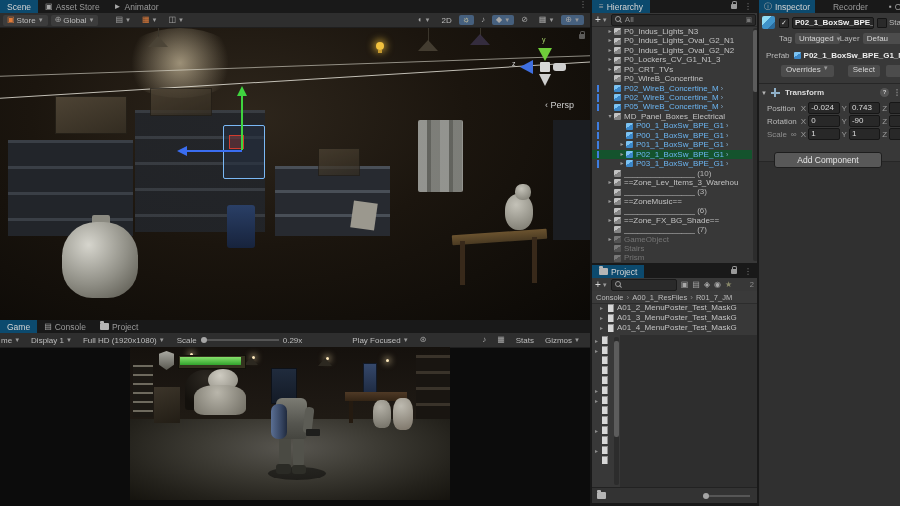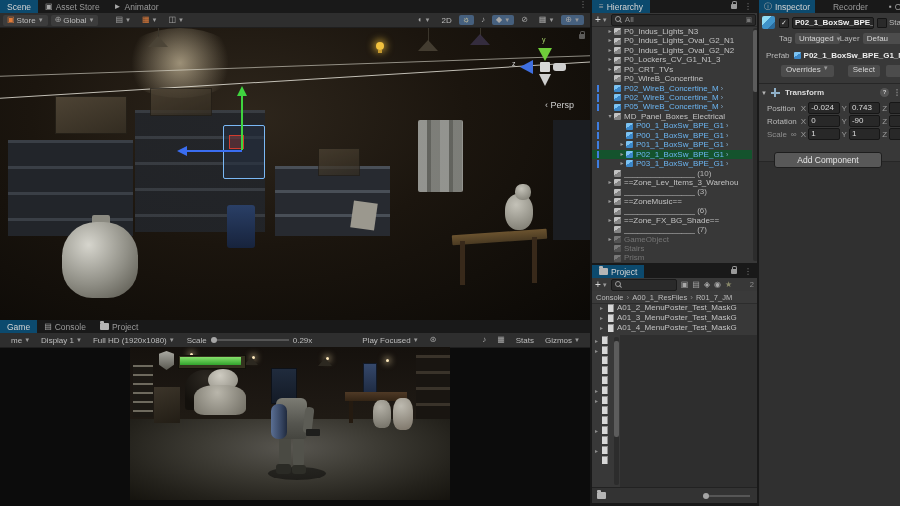--- a/index.html
+++ b/index.html
@@ -290,21 +290,21 @@
       <div class="tab">
           <span class="ic">▤</span>
           <span>Console</span>
         </div>
       <div class="tab">
           <span class="fold"></span>
           <span>Project</span>
         </div>
     </div>
     <div class="toolbar" id="game-toolbar">
-      <div class="tbtn flat" style="margin-left:10px;padding-left:1px">
+      <div class="tbtn flat" style="margin-left:0;padding-left:1px">
         <span>me</span>
           <span class="caret">▼</span>
       </div>
       <div class="tbtn flat">
           <span>Display 1</span>
           <span class="caret">▼</span>
         </div>
       <div class="tbtn flat">
           <span>Full HD (1920x1080)</span>
           <span class="caret">▼</span>

